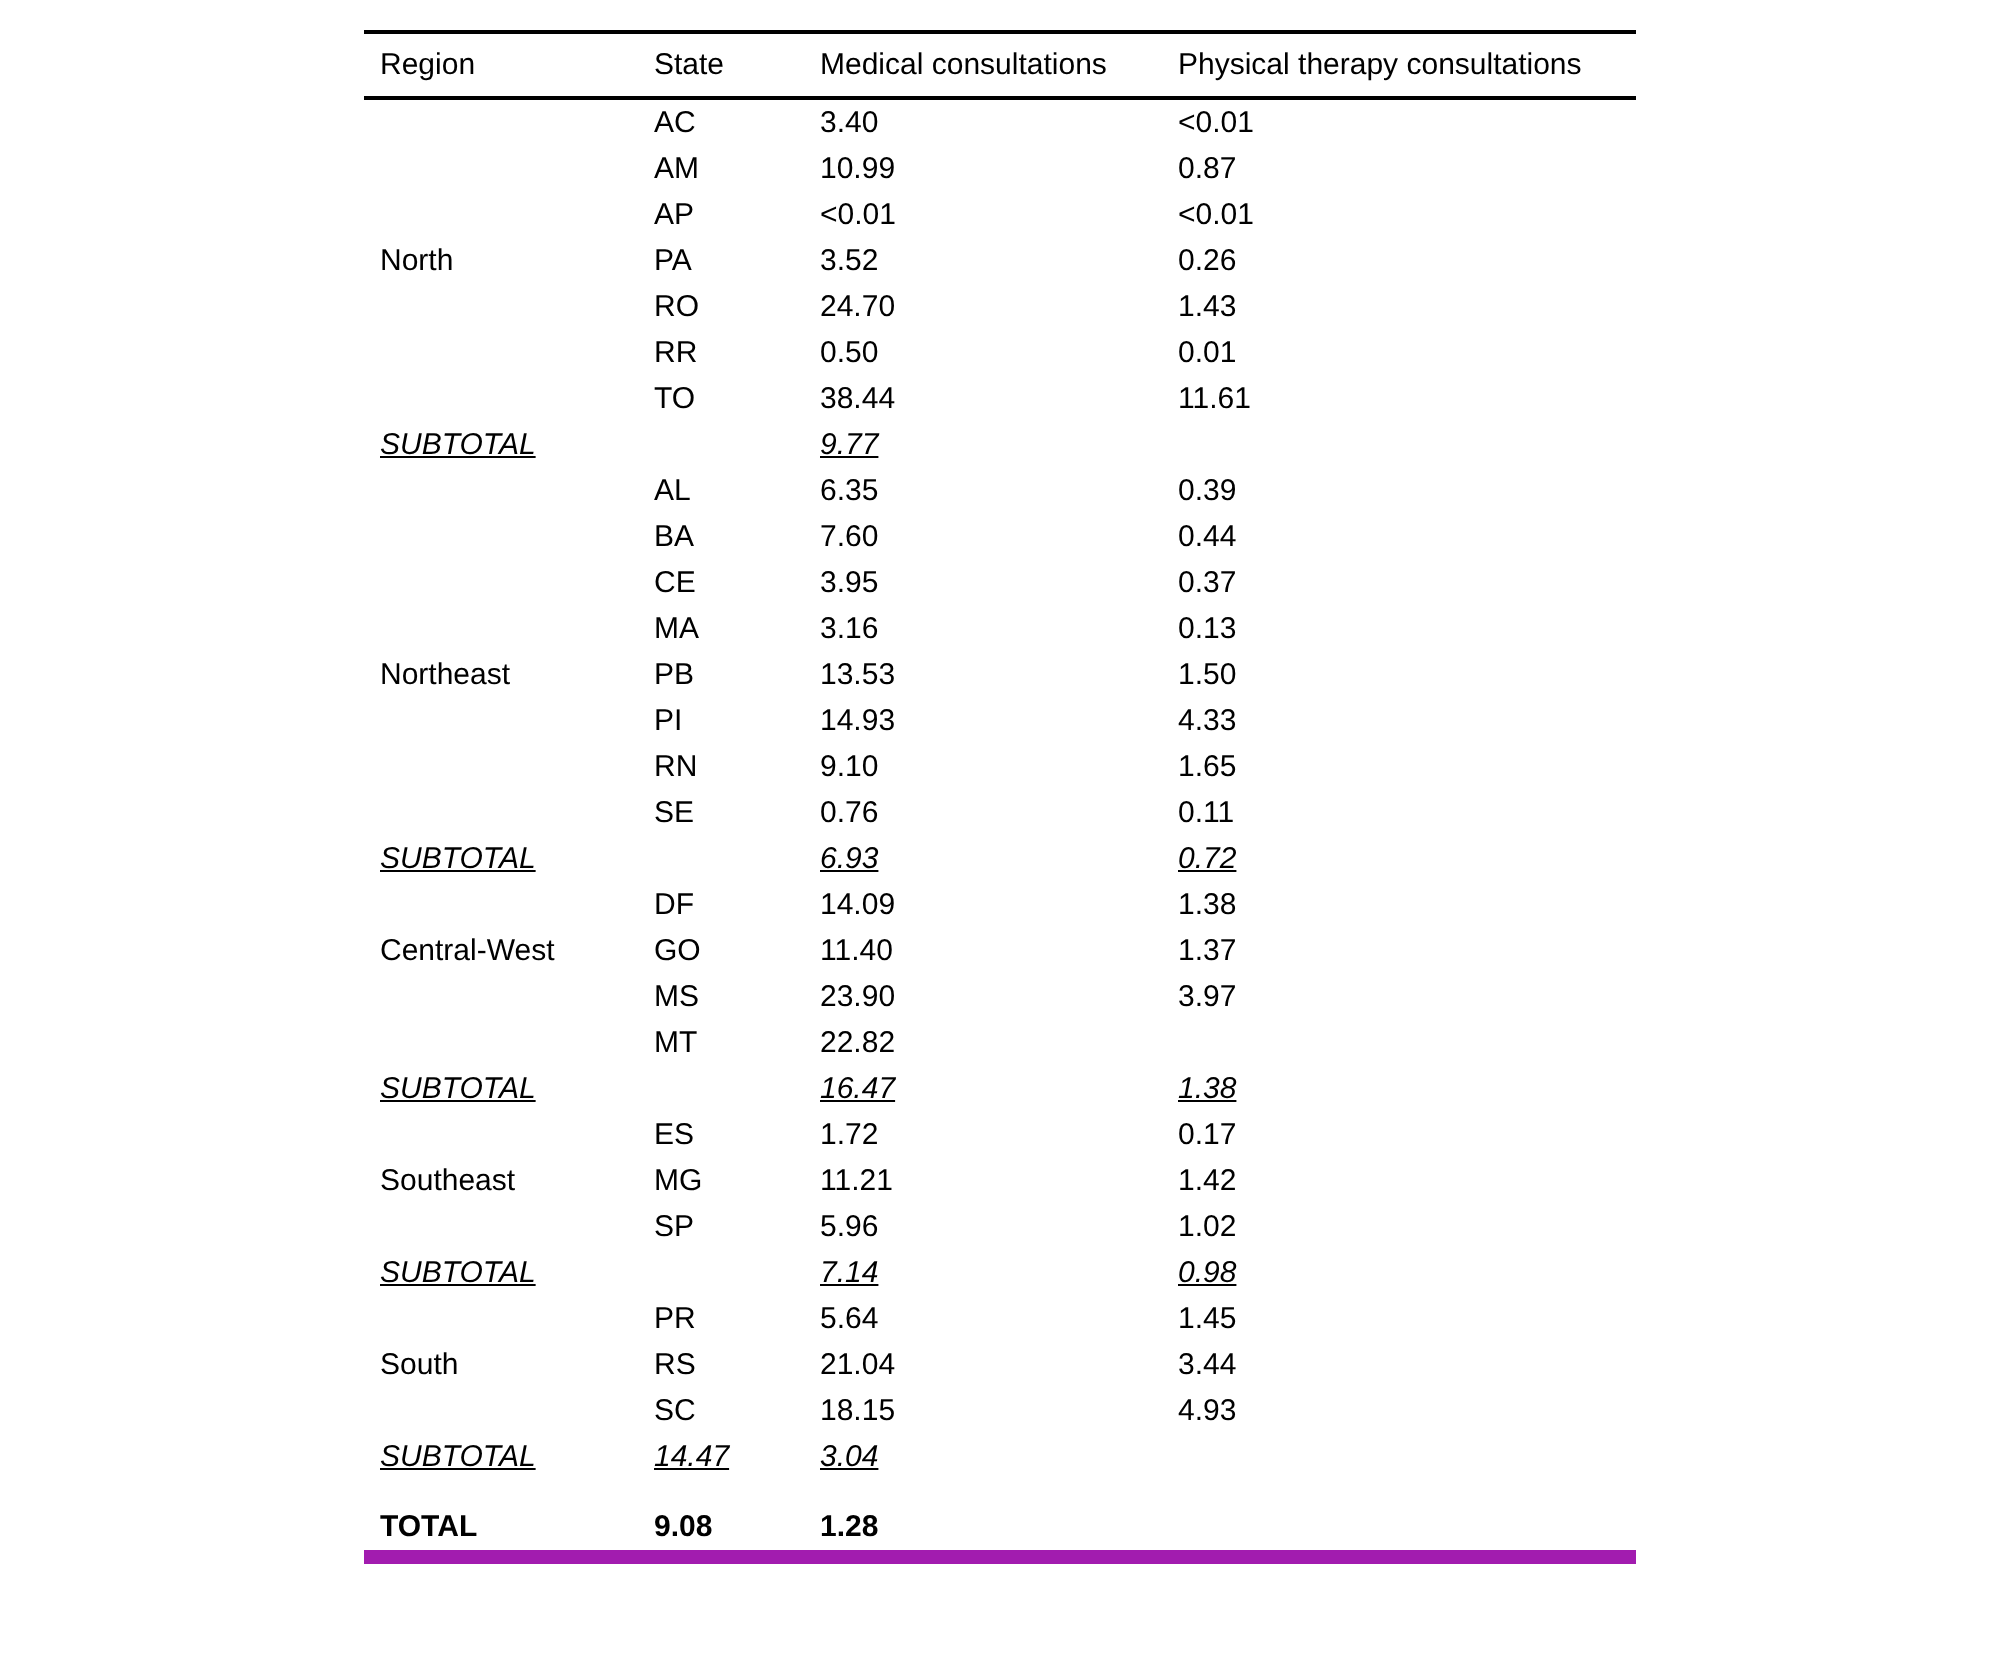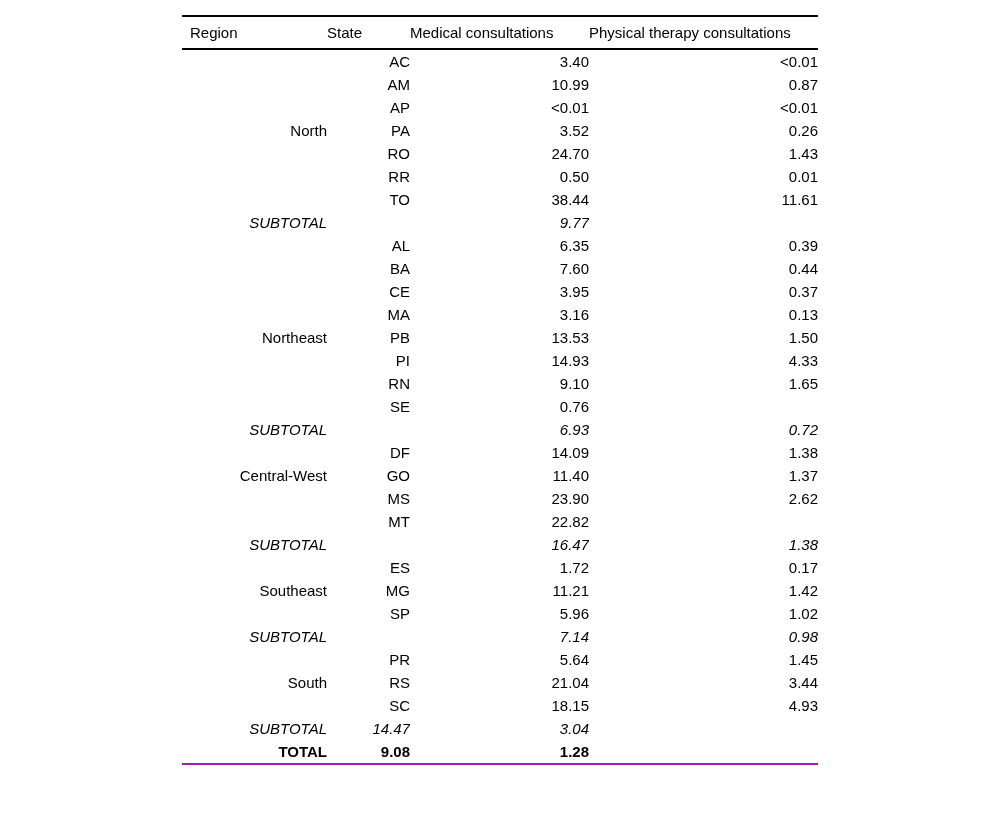--- a/index.html
+++ b/index.html
@@ -15,42 +15,41 @@
     height: 829px;
     background: #ffffff;
     overflow: hidden;
   }
   .table-wrap {
     position: absolute;
     left: 182px;
     top: 15px;
     width: 636px;
     border-top: 2px solid #000000;
-    border-bottom: 2px solid #a21caf;
+    border-bottom: 7px solid #a21caf;
   }
   .thead {
     display: grid;
     grid-template-columns: 137px 83px 179px 1fr;
     padding-left: 8px;
     height: 31px;
     align-items: center;
     border-bottom: 2px solid #000000;
     font-size: 15px;
   }
   .tbody .row {
     display: grid;
     grid-template-columns: 137px 83px 179px 1fr;
     padding-left: 8px;
     height: 23px;
     align-items: center;
     font-size: 15px;
-    text-align: right;
-  }
-  .row.subtotal { font-style: italic; }
-  .row.total { font-weight: bold; }
+  }
+  .row.subtotal { font-style: italic; text-decoration: underline; }
+  .row.total { font-weight: bold; margin-top: 12px; }
   .cell {
     white-space: nowrap;
     overflow: hidden;
   }
 </style>
 </head>
 <body>
 
 <div class="page">
   <div class="table-wrap">
@@ -147,20 +146,21 @@
         <div class="row">
           <span class="cell"></span>
           <span class="cell">RN</span>
           <span class="cell">9.10</span>
           <span class="cell">1.65</span>
         </div>
         <div class="row">
           <span class="cell"></span>
           <span class="cell">SE</span>
           <span class="cell">0.76</span>
+          <span class="cell">0.11</span>
         </div>
         <div class="row subtotal">
           <span class="cell">SUBTOTAL</span>
           <span class="cell"></span>
           <span class="cell">6.93</span>
           <span class="cell">0.72</span>
         </div>
         <div class="row">
           <span class="cell"></span>
           <span class="cell">DF</span>
@@ -170,21 +170,21 @@
         <div class="row">
           <span class="cell">Central-West</span>
           <span class="cell">GO</span>
           <span class="cell">11.40</span>
           <span class="cell">1.37</span>
         </div>
         <div class="row">
           <span class="cell"></span>
           <span class="cell">MS</span>
           <span class="cell">23.90</span>
-          <span class="cell">2.62</span>
+          <span class="cell">3.97</span>
         </div>
         <div class="row">
           <span class="cell"></span>
           <span class="cell">MT</span>
           <span class="cell">22.82</span>
         </div>
         <div class="row subtotal">
           <span class="cell">SUBTOTAL</span>
           <span class="cell"></span>
           <span class="cell">16.47</span>

